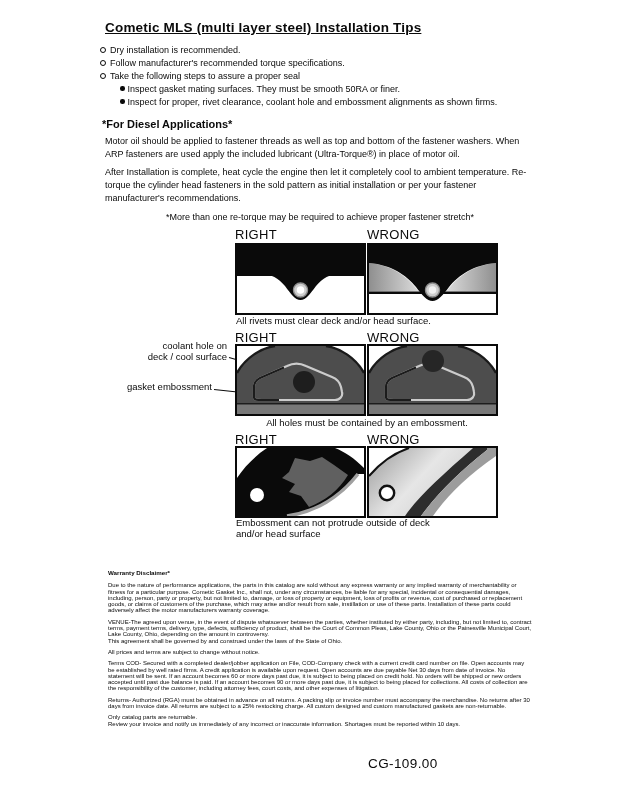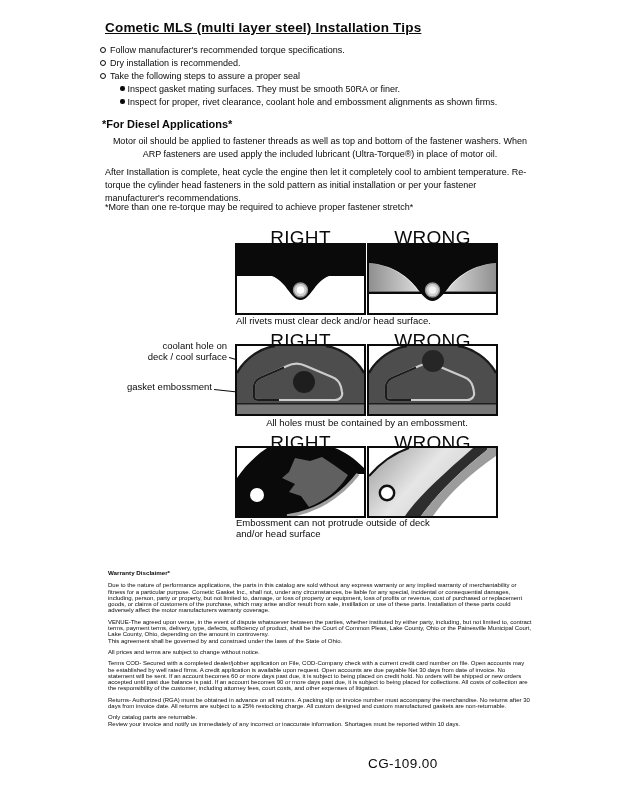--- a/index.html
+++ b/index.html
@@ -6,48 +6,48 @@
   body{width:618px;height:800px;position:relative;font-family:"Liberation Sans",sans-serif;color:#0a0a0a;}
   .abs{position:absolute;}
   .page-title{left:105px;top:20px;font-size:13.5px;font-weight:bold;text-decoration:underline;letter-spacing:.2px;}
   .bullets{left:100px;top:44px;width:440px;font-size:9px;line-height:13px;}
   .b-row{display:flex;align-items:baseline;}
   .b-row .marker{width:4px;height:4px;border:1px solid #0a0a0a;border-radius:50%;margin-right:4px;flex:0 0 auto;position:relative;top:-1px;align-self:center;}
   .b-sub{margin-left:20px;}
   .b-sub .marker{background:#0a0a0a;width:4.5px;height:4.5px;border:none;margin-right:3px;}
   .diesel-head{left:102px;top:118px;font-size:11px;font-weight:bold;}
   .para{left:105px;width:430px;font-size:9px;line-height:12.8px;}
-  .p1{top:135px;text-align:center;}
+  .p1{top:135px;}
   .p2{top:166px;}
-  .p3{top:201px;}
-  .dg-label{font-size:19px;text-align:center;width:131px;letter-spacing:.3px;}
+  .p3{top:211px;text-align:center;}
+  .dg-label{font-size:13px;text-align:left;width:131px;letter-spacing:.3px;}
   .dg-box{width:131px;height:72px;border:2px solid #0a0a0a;box-sizing:border-box;background:#fff;}
   .dg-box svg{display:block;width:127px;height:68px;}
   .caption{font-size:9.5px;line-height:11px;}
   .side-label{font-size:9.5px;line-height:10.5px;text-align:right;}
   .pointer{height:1.2px;background:#0a0a0a;transform-origin:left center;}
   .disclaimer{left:108px;top:570px;width:424px;font-size:6px;line-height:6.3px;}
   .disclaimer h6{font-size:6.2px;margin:0 0 6px 0;}
   .disclaimer p{margin:0 0 5px 0;}
   .disclaimer p.tight{margin:0;}
   .partnum{left:368px;top:756px;font-size:13.5px;letter-spacing:.4px;}
 </style>
 </head>
 <body>
 
 <div class="abs page-title">Cometic MLS (multi layer steel) Installation Tips</div>
 
 <div class="abs bullets">
   <div class="b-row">
     <span class="marker"></span>
-    <span>Follow manufacturer's recommended torque specifications.</span>
+    <span>Dry installation is recommended.</span>
   </div>
   <div class="b-row">
     <span class="marker"></span>
-    <span>Dry installation is recommended.</span>
+    <span>Follow manufacturer's recommended torque specifications.</span>
   </div>
   <div class="b-row">
     <span class="marker"></span>
     <span>Take the following steps to assure a proper seal</span>
   </div>
   <div class="b-row b-sub">
     <span class="marker"></span>
     <span>Inspect gasket mating surfaces.  They must be smooth 50RA or finer.</span>
   </div>
   <div class="b-row b-sub">

